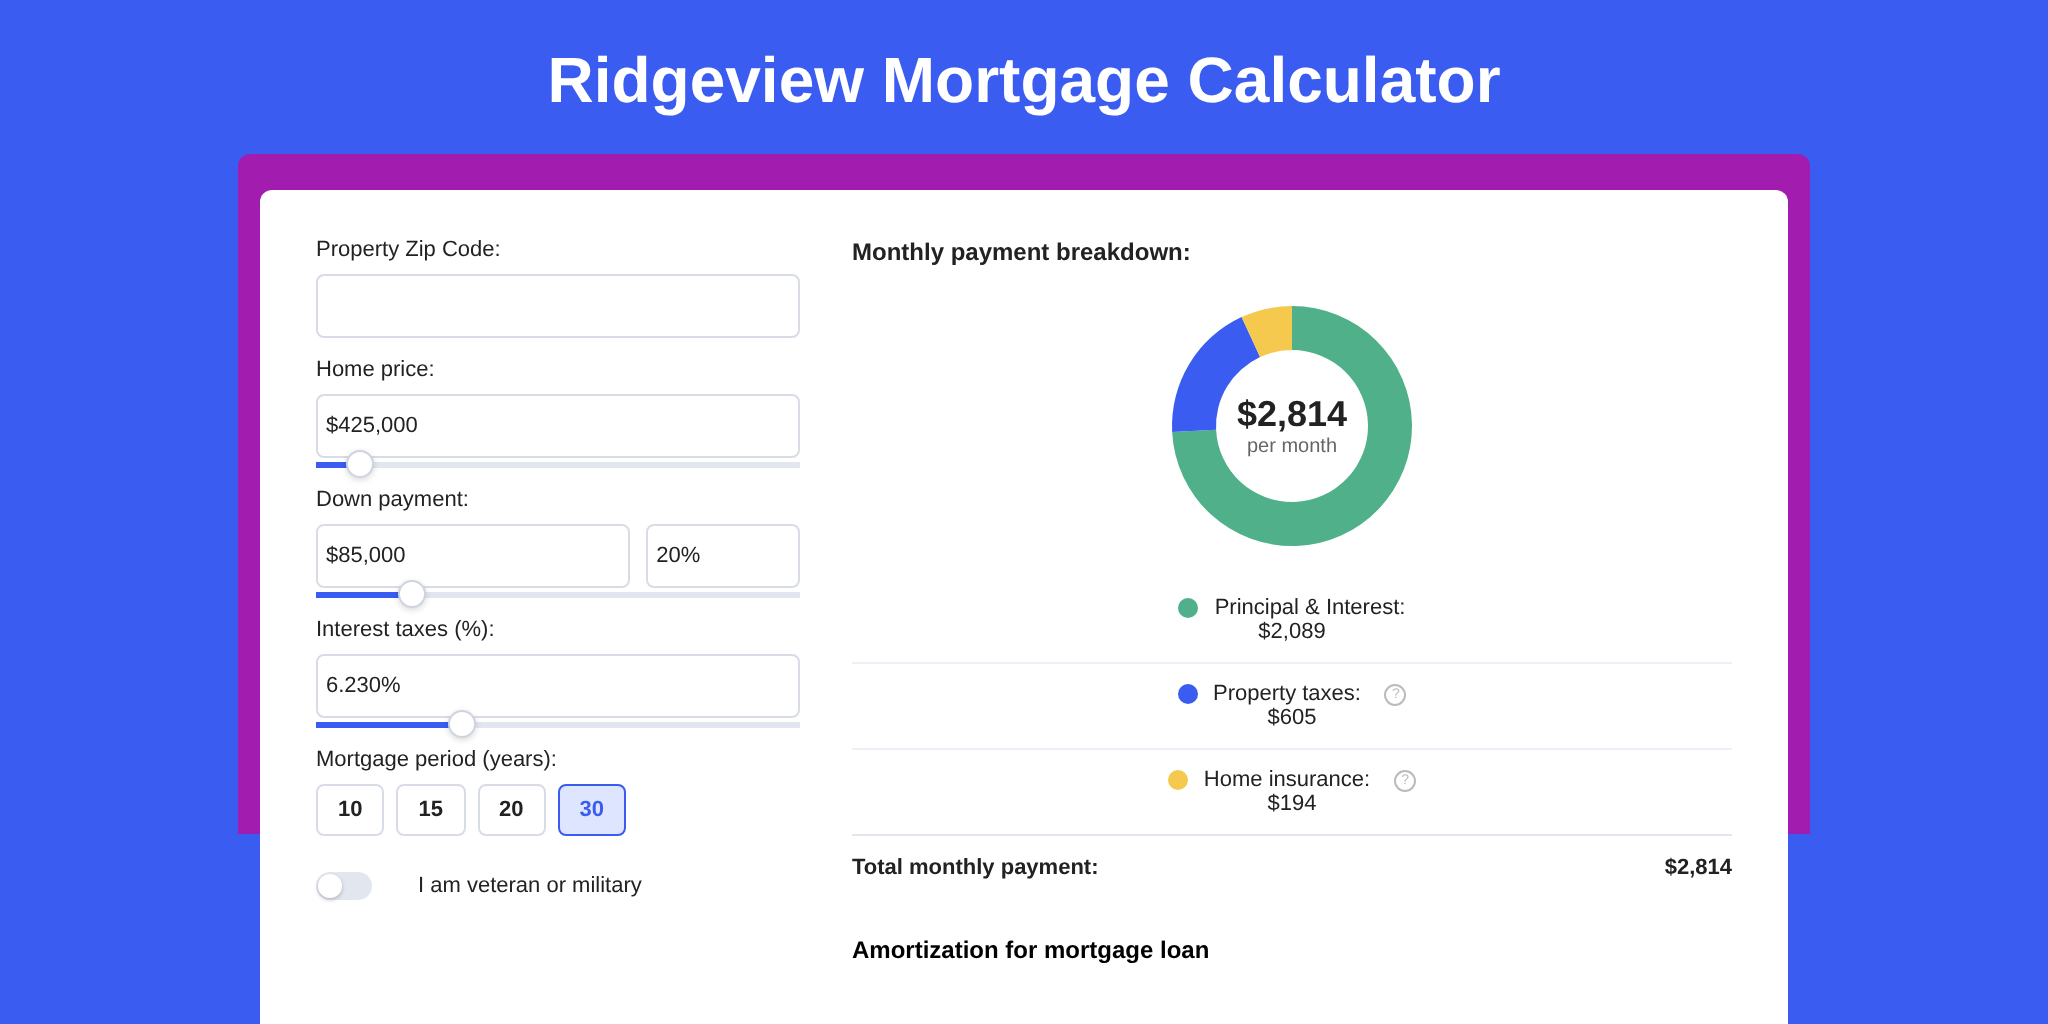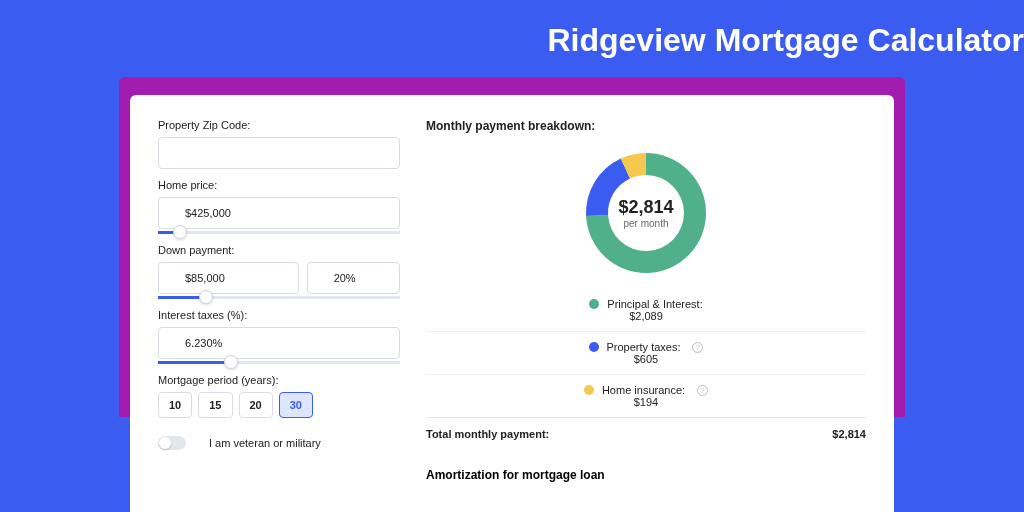--- a/index.html
+++ b/index.html
@@ -9,21 +9,21 @@
   width: 1024px;
   height: 512px;
   overflow: hidden;
 }
 .page {
   width: 1024px;
   height: 512px;
   position: relative;
 }
 .title {
-  text-align: right;
+  text-align: center;
   color: #fff;
   font-size: 32px;
   font-weight: 700;
   padding-top: 22px;
   padding-bottom: 18px;
 }
 .dark-band {
   background: #a21caf;
   width: 786px;
   margin: 0 auto;
@@ -47,21 +47,21 @@
   font-size: 11px;
   color: #222;
   margin-bottom: 6px;
   margin-top: 10px;
 }
 .label:first-child { margin-top: 0; }
 .input {
   width: 100%;
   border: 1px solid #d8dce4;
   border-radius: 4px;
-  padding: 9px 26px;
+  padding: 9px 4px;
   font-size: 11px;
   color: #222;
   background: #fff;
 }
 .slider-track {
   position: relative;
   height: 3px;
   background: #e2e6ef;
   margin-top: 2px;
 }

